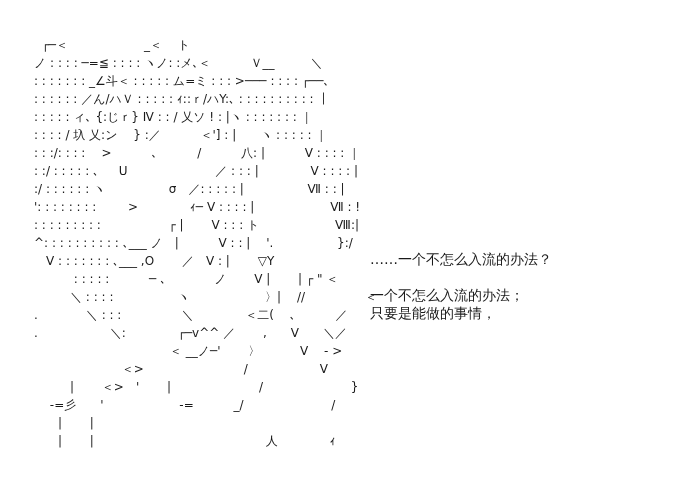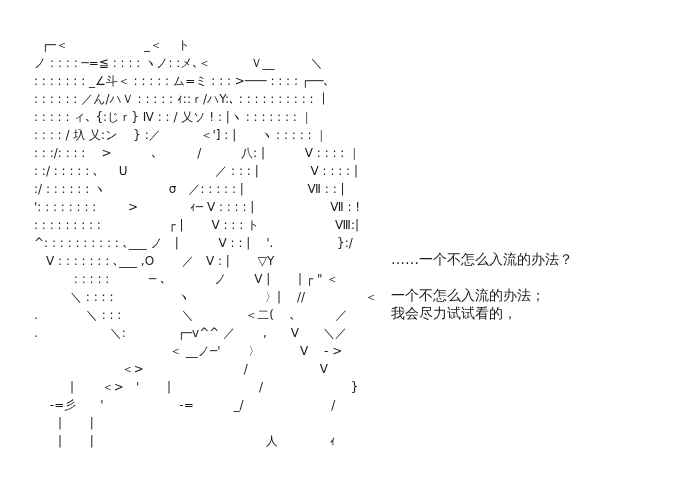--- a/index.html
+++ b/index.html
@@ -37,31 +37,30 @@
     top: 250px;
     font-family: "DejaVu Sans", sans-serif;
     font-size: 14px;
     line-height: 18px;
     color: #1a1a1a;
   }
   .dialogue-line {
     display: block;
     height: 18px;
     white-space: pre;
-    margin-left: 21px;
   }
   .dialogue-gap {
     display: block;
     height: 18px;
   }
 </style>
 </head>
 <body>
 
 <pre class="aa-block"><span class="aa-line">  ┌─＜　　　　　　 _＜　 ト</span><span class="aa-line">ノ : : : : ─=≦ : : : : ヽノ: :メ､＜　　　 Ｖ__　　　＼</span><span class="aa-line">: : : : : : : _∠斗＜ : : : : : ム=ミ : : : &gt;─── : : : : ┌──､</span><span class="aa-line">: : : : : : ／ん/ハＶ : : : : : ｨ::ｒ/ハY:､ : : : : : : : : : : ｜</span><span class="aa-line">: : : : : ィ､ {:じｒ} Ⅳ : : / 乂ソ ! : |ヽ : : : : : : : ｜</span><span class="aa-line">: : : : / 圦 乂:ン　 } :／　　　 ＜'] : |　　ヽ : : : : : ｜</span><span class="aa-line">: : :/: : : : ゞ&gt;　　　 ､　　　 /　　　 八: |　　　 V : : : : ｜</span><span class="aa-line">: :/ : : : : : ､ 　 U　　　　　　　 ／ : : : |　　　　 V : : : : |</span><span class="aa-line">:/ : : : : : : ヽ　　　　　 σ　／: : : : : |　　　　　 Ⅶ : : |</span><span class="aa-line">': : : : : : : : 　　 &gt;　　　　 ｨ─ V : : : : |　　　　　　 Ⅶ : !</span><span class="aa-line">: : : : : : : : : 　　　　　 ┌ |　　 V : : : ト　　　　　　 Ⅷ:|</span><span class="aa-line">^: : : : : : : : : : ､___ ノ　|　　　 V : : |　 '.　　　　　 }:/</span><span class="aa-line">　V : : : : : : : ､___ ,O　　 ／　V : |　　 ▽Y</span><span class="aa-line">　　　 : : : : :　　　 ─ ､　　　　ノ　　 V |　　 | ┌ " ＜</span><span class="aa-line">　　　＼ : : : :　　　　　 ヽ　　　　　　 〉|　 //　　　　　＜</span><span class="aa-line">.　　　　＼ : : :　　　　　＼　　　　 ＜二(　 ､　　　 ／</span><span class="aa-line">.　　　　　　＼:　　　　 ┌─v^^ ／　　 ,　　V　　＼／</span><span class="aa-line">　　　　　　　　　　　 ＜ __ノ─'　　 〉　　　 V　 - &gt;</span><span class="aa-line">　　　　　　　 ＜&gt;　　　　　　　　 /　　　　　　V</span><span class="aa-line">　　　|　　 ＜&gt;　'　　 |　　　　　　　 /　　　　　　　 }</span><span class="aa-line">　 -=彡　　'　　　　　　 -=　　　 _/　　　　　　　 /</span><span class="aa-line">　　|　　 |</span><span class="aa-line">　　|　　 |　　　　　　　　　　　　　　 人　　　　 ｨ</span></pre>
 
 <div class="dialogue">
   <span class="dialogue-line">……一个不怎么入流的办法？</span>
   <span class="dialogue-gap"></span>
   <span class="dialogue-line">一个不怎么入流的办法；</span>
-  <span class="dialogue-line">我会尽力试试看的，</span>
+  <span class="dialogue-line">只要是能做的事情，</span>
   <span class="dialogue-gap"></span>
 </div>
 
 </body></html>

